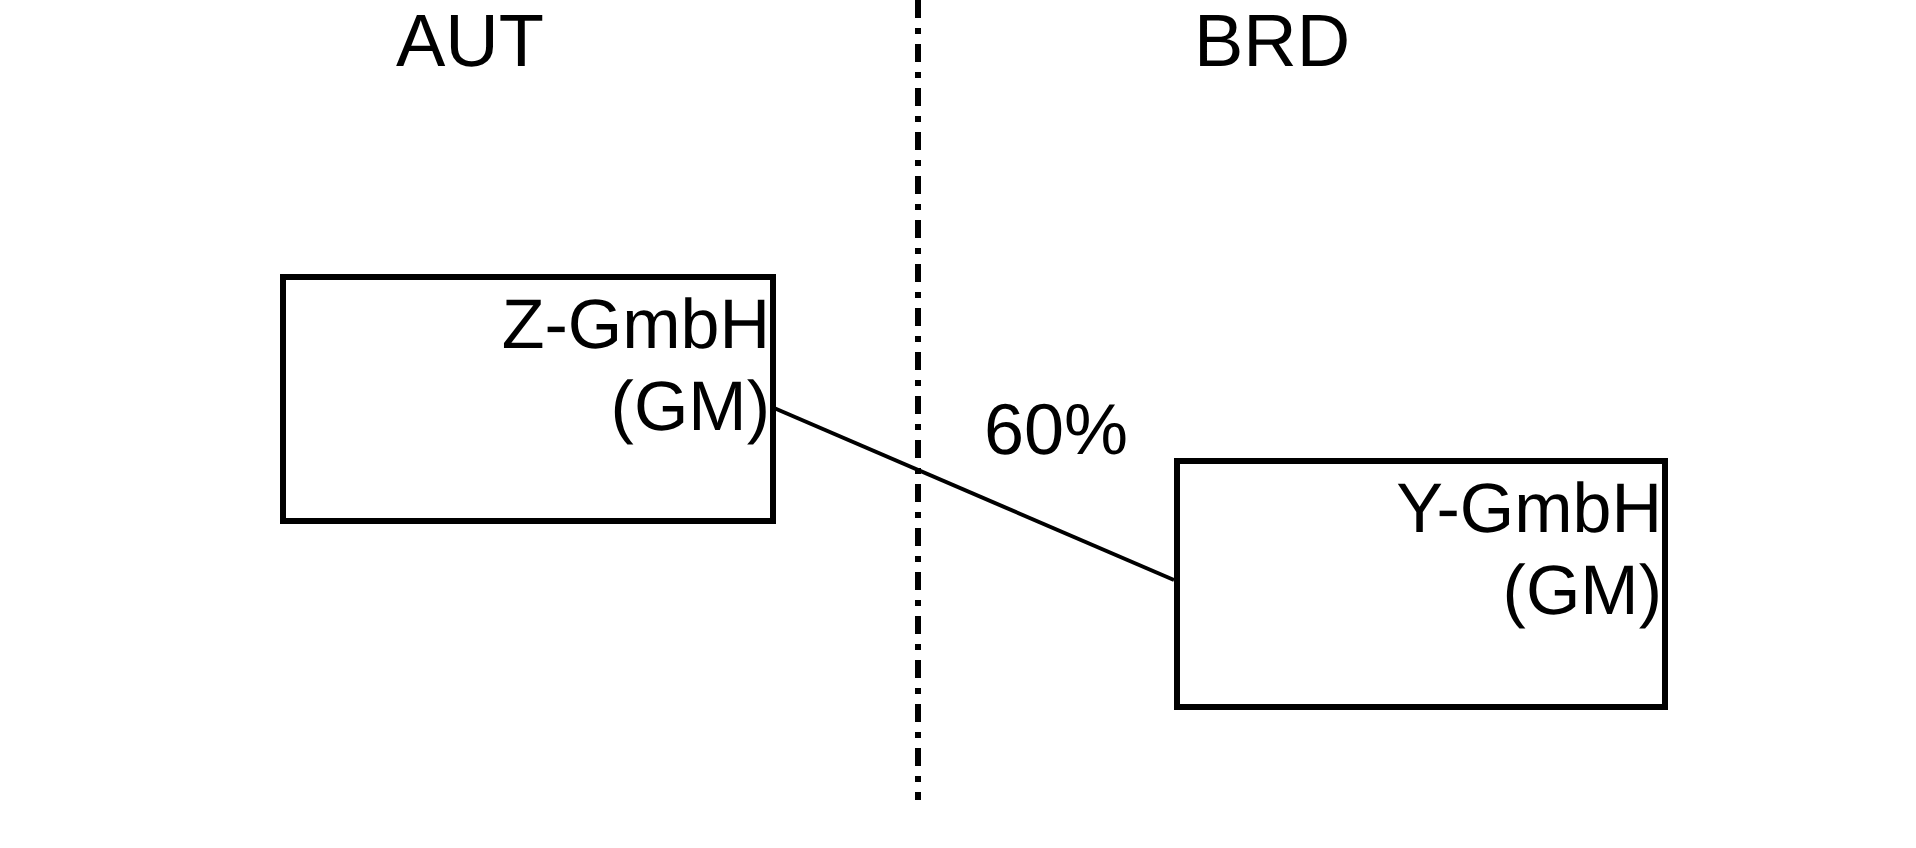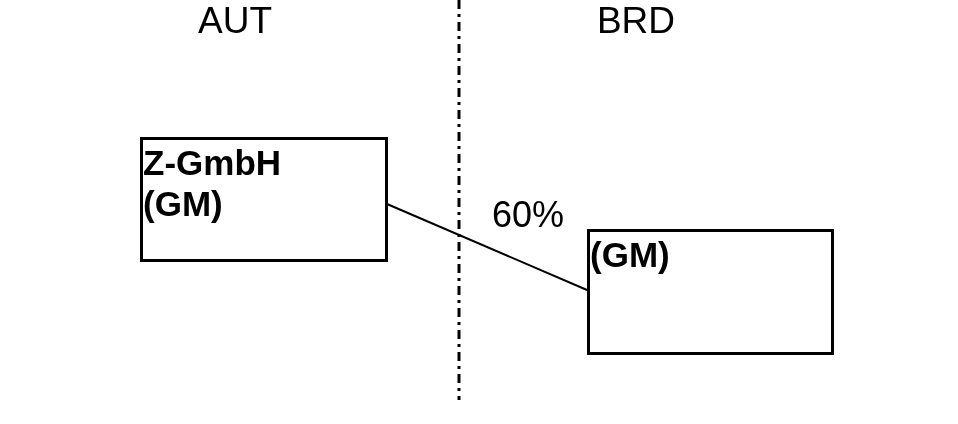--- a/index.html
+++ b/index.html
@@ -39,25 +39,24 @@
     transform: translateX(-50%);
     font-size: 37px;
     line-height: 38px;
     white-space: nowrap;
   }
   .node {
     position: absolute;
     box-sizing: border-box;
     border: 3px solid #000000;
     background: #ffffff;
-    text-align: left;
+    text-align: right;
     font-size: 35px;
     line-height: 41px;
     padding-top: 2px;
-    font-weight: bold;
   }
   .node-z {
     left: 140px;
     top: 137px;
     width: 248px;
     height: 125px;
   }
   .node-y {
     left: 587px;
     top: 229px;
@@ -87,18 +86,19 @@
   <div class="region-label" style="left:235px">AUT</div>
 
   <div class="region-label" style="left:636px">BRD</div>
 
   <div class="node node-z">
     <div>Z-GmbH</div>
     <div>(GM)</div>
   </div>
 
   <div class="node node-y">
+    <div>Y-GmbH</div>
     <div>(GM)</div>
   </div>
 
   <div class="edge-label">60%</div>
 
 </div>
 
 </body></html>

